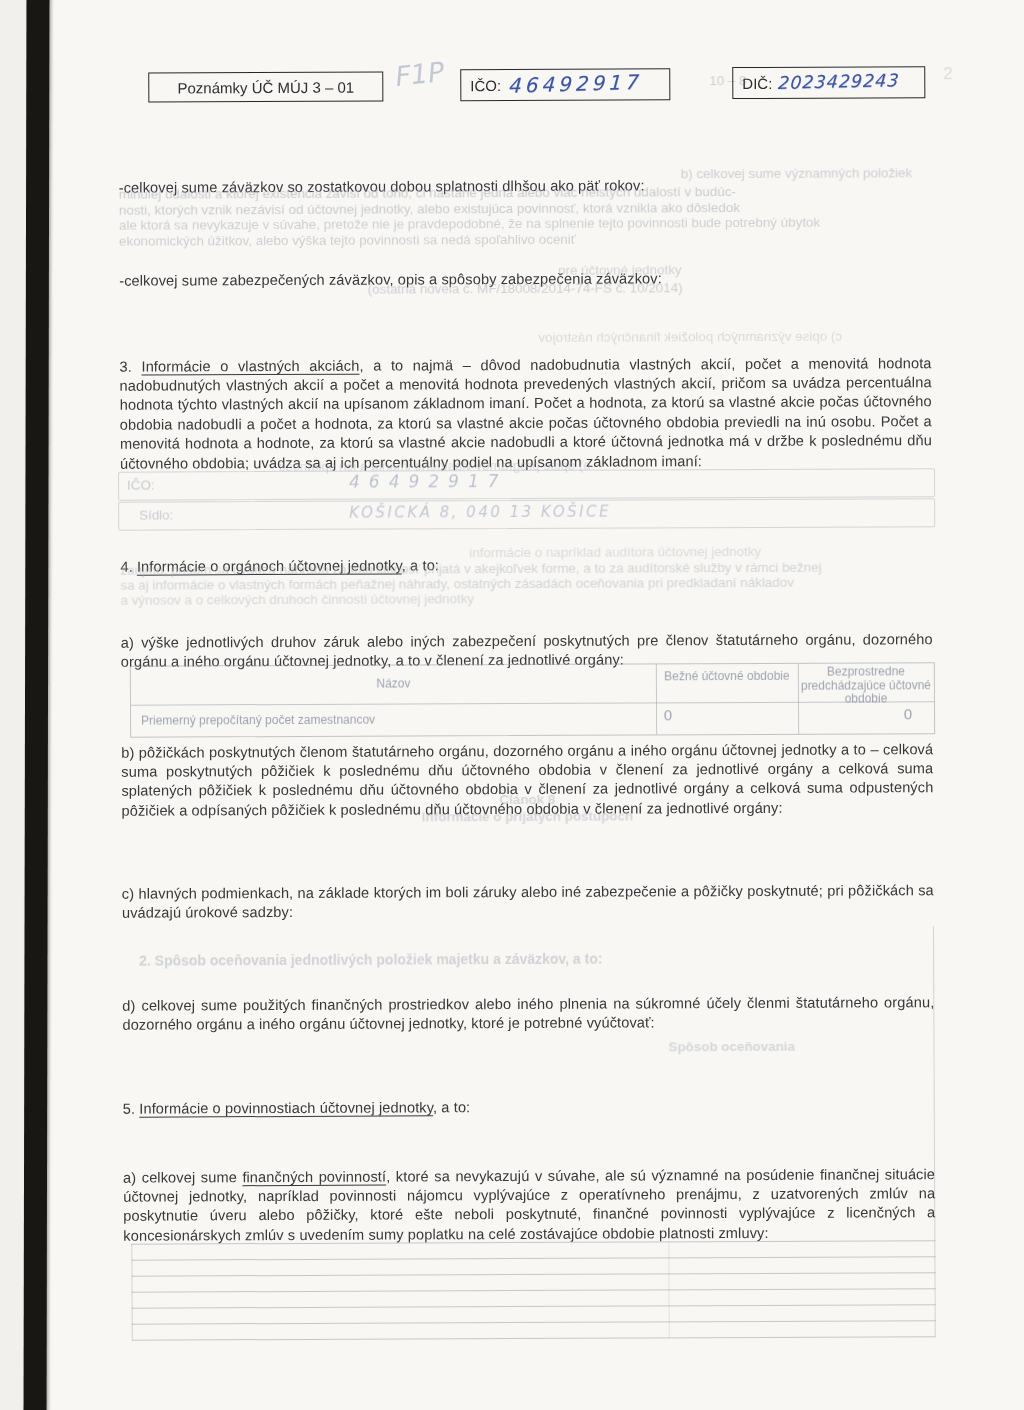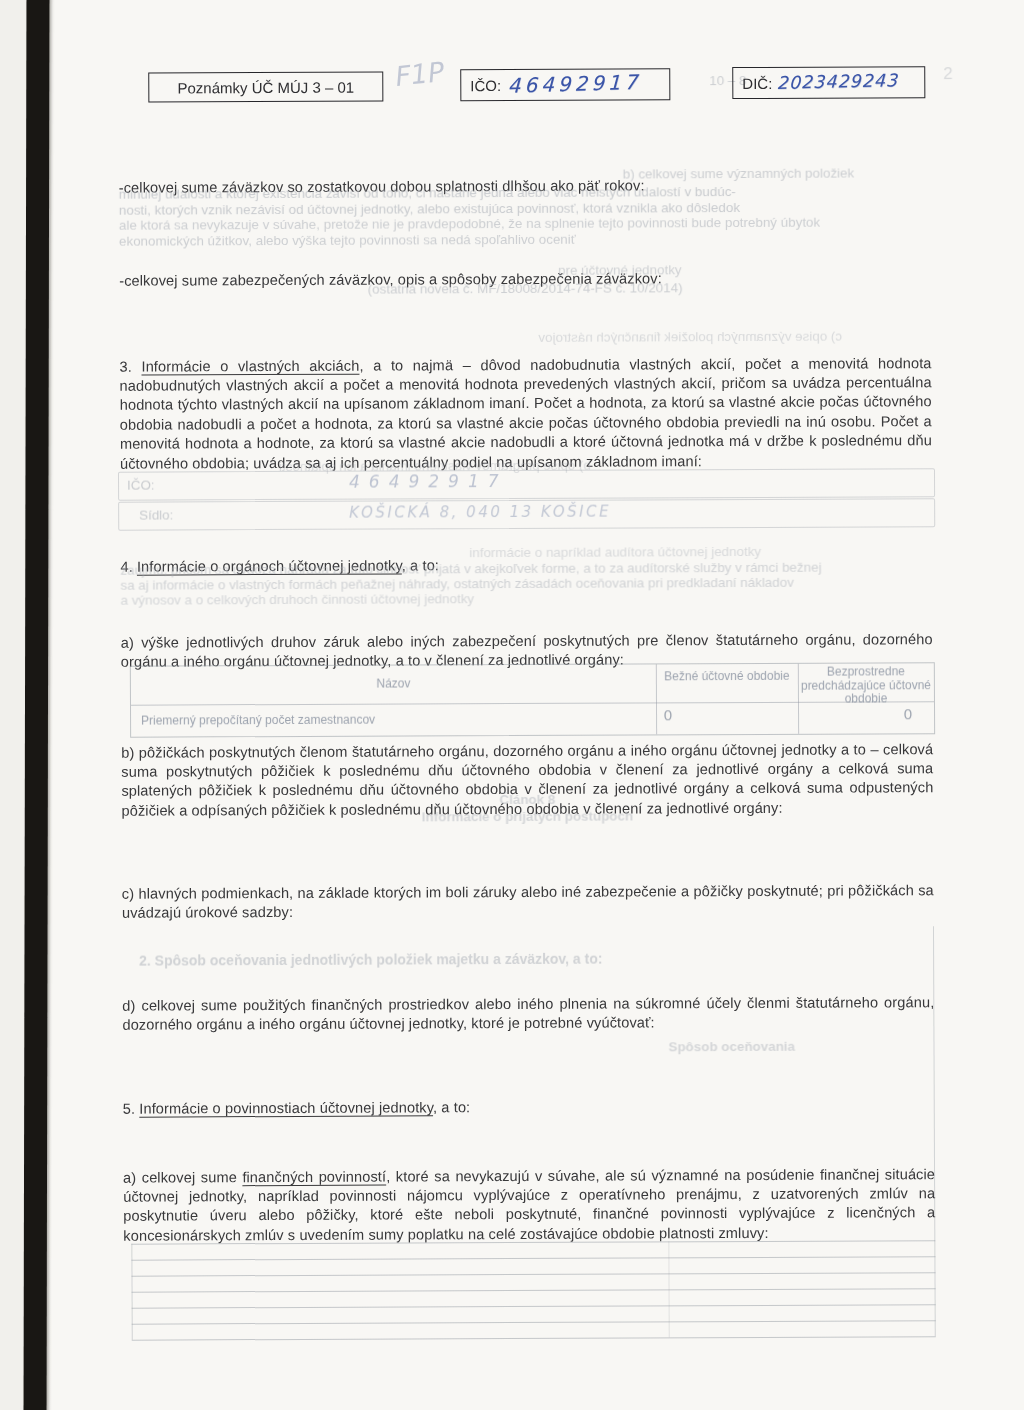--- a/index.html
+++ b/index.html
@@ -77,21 +77,21 @@
 
     <div class="box" style="left:735px;top:68px;width:182px;height:30px;padding-left:9px">
       <span class="lbl">DIČ:</span>
       <span class="hand dic-val">2023429243</span>
     </div>
 
     <div class="bl" style="left:946px;top:68px;font-size:17px;opacity:.4">2</div>
 
     <p class="t" style="left:121px;top:162px;width:812px">-celkovej sume záväzkov so zostatkovou dobou splatnosti dlhšou ako päť rokov:</p>
 
-    <div class="bl" style="left:625px;top:167px;opacity:.55">b) celkovej sume významných položiek</div>
+    <div class="bl" style="left:683px;top:167px;opacity:.55">b) celkovej sume významných položiek</div>
     <div class="bl" style="left:121px;top:185px;opacity:.6">minulej udalosti a ktorej existencia závisí od toho, či nastane jedna alebo viac neistých udalostí v budúc-</div>
     <div class="bl" style="left:121px;top:201px;opacity:.6">nosti, ktorých vznik nezávisí od účtovnej jednotky, alebo existujúca povinnosť, ktorá vznikla ako dôsledok</div>
     <div class="bl" style="left:121px;top:216px;opacity:.55">ale ktorá sa nevykazuje v súvahe, pretože nie je pravdepodobné, že na splnenie tejto povinnosti bude potrebný úbytok</div>
     <div class="bl" style="left:121px;top:232px;opacity:.55">ekonomických úžitkov, alebo výška tejto povinnosti sa nedá spoľahlivo oceniť</div>
 
     <p class="t" style="left:121px;top:255px;width:812px">-celkovej sume zabezpečených záväzkov, opis a spôsoby zabezpečenia záväzkov:</p>
 
     <div class="bl" style="left:560px;top:263px;opacity:.5">pre účtovné jednotky</div>
     <div class="bl blc" style="left:121px;top:281px;width:812px;opacity:.55">(ostatná novela č. MF/18008/2014-74-FS č. 10/2014)</div>
 

